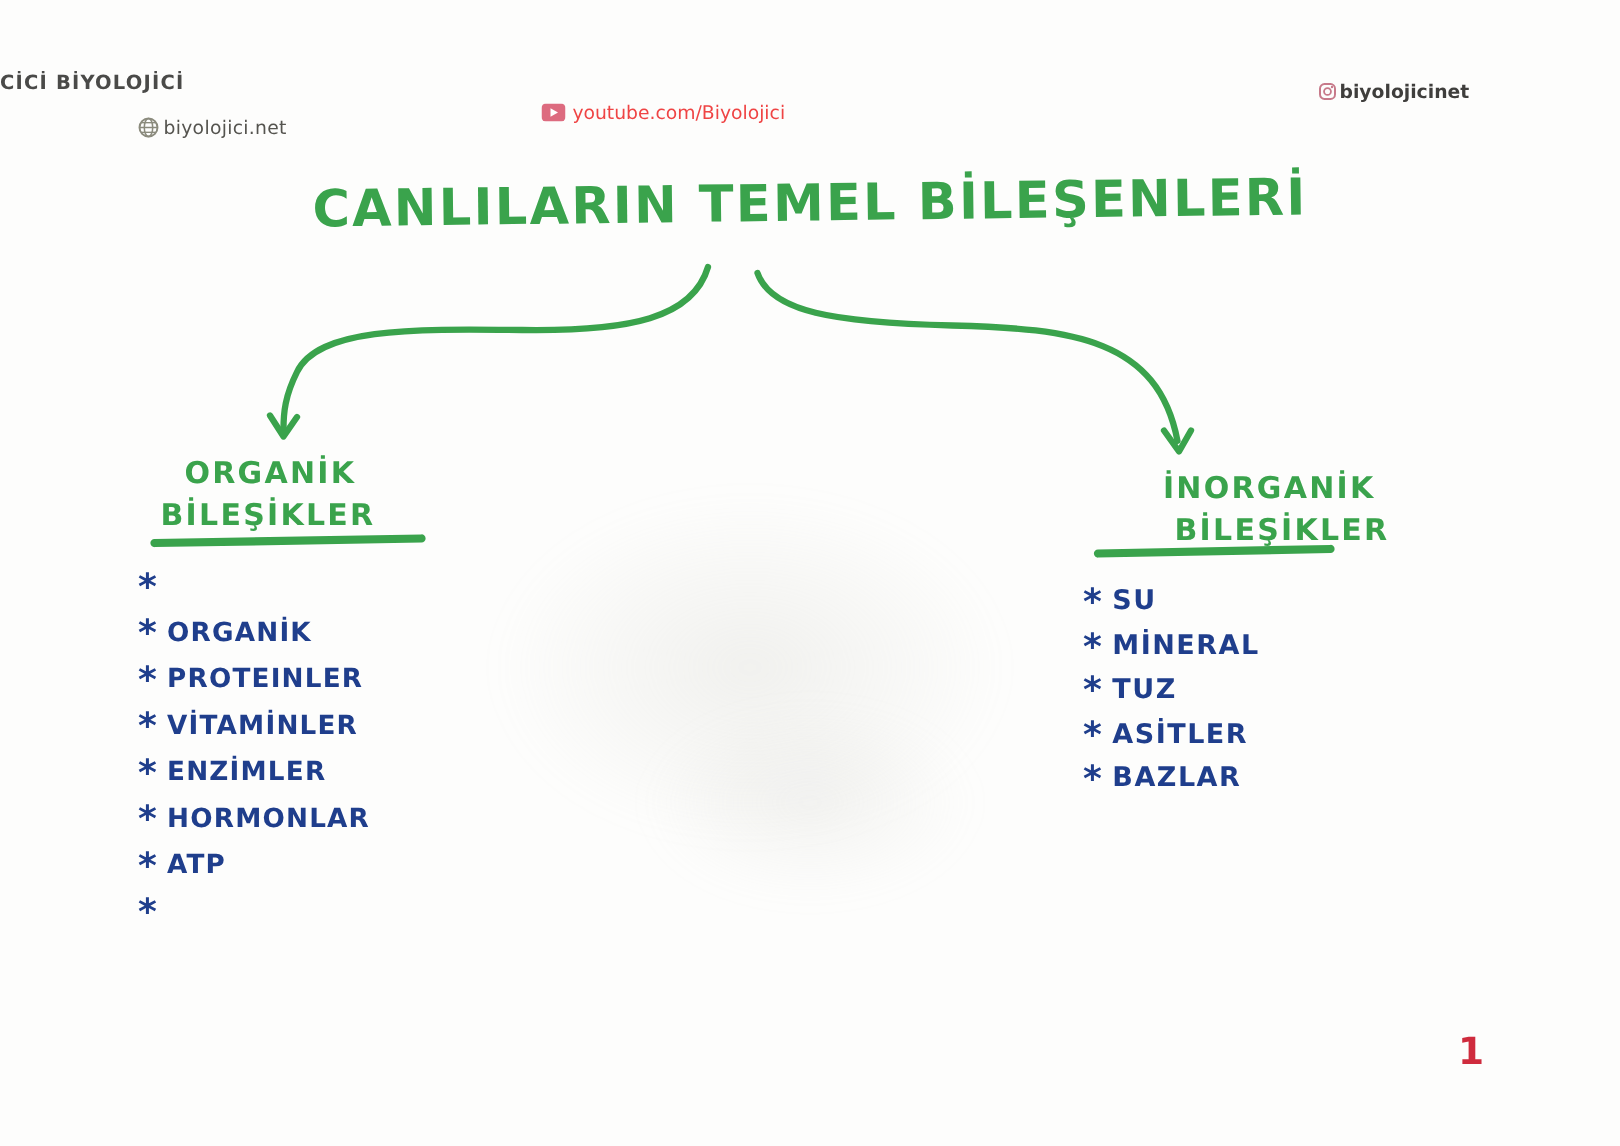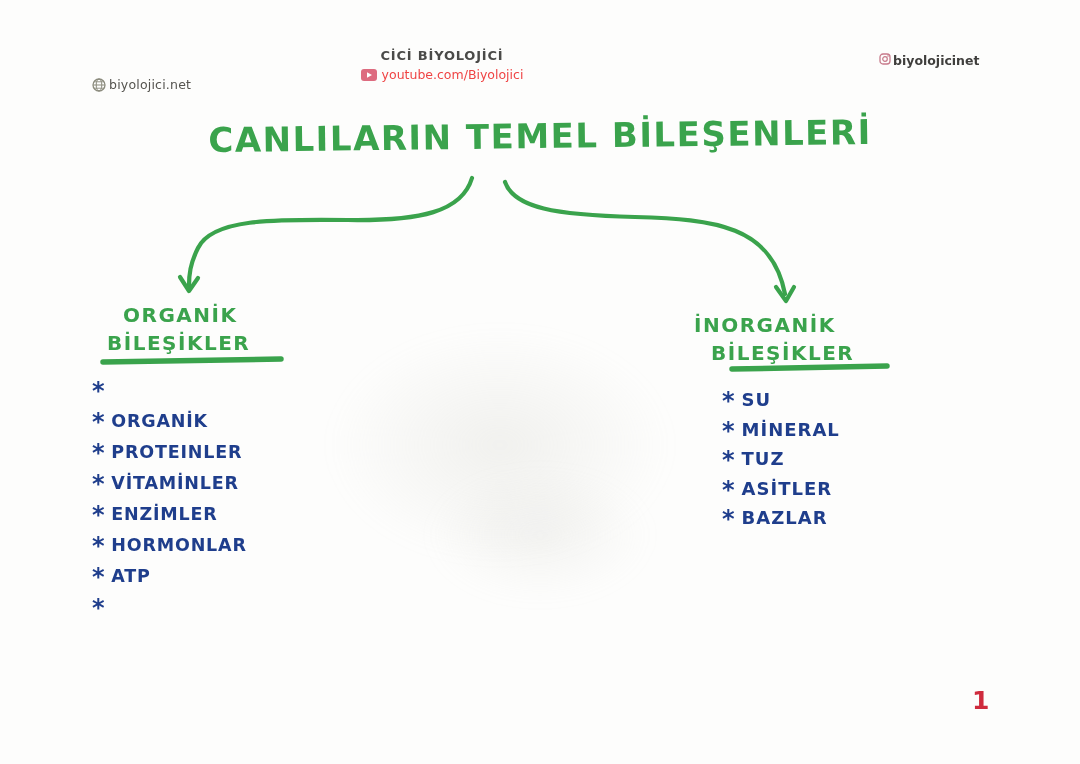--- a/index.html
+++ b/index.html
@@ -8,48 +8,48 @@
     background:#fdfdfc; overflow:hidden;
     font-family:"DejaVu Sans", sans-serif;
   }
   
   .hdr-left {
     position:absolute; left:92px; top:53px;
     display:flex; align-items:center; gap:3px;
     font-size:12.5px; color:#55544f; letter-spacing:0.2px;margin-top:24px;
   }
   .hdr-center {
-    position:absolute; left:0; top:48px; width:884px; text-align:center;
+    position:absolute; left:0; top:48px; width:884px; 
     color:#4a4a48;
   }
   .hdr-channel { font-size:13px; font-weight:600; letter-spacing:0.8px; }
   .hdr-yt-line {
     margin-top:4px; display:flex; align-items:center; justify-content:center; gap:5px;
     font-size:12.5px; color:#ef4444;
   }
   .hdr-right {
     position:absolute; left:879px; top:53px;
-    display:flex; gap:2px;
+    display:flex; align-items:center; gap:2px;
     font-size:12.5px; font-weight:600; color:#3f3e3c;
   }
   .ico { display:inline-block; line-height:0; }
   
   .main-title {
     position:absolute; left:0; top:116px; width:1080px; text-align:center;
     font-size:34px; font-weight:700; color:#3aa34c; letter-spacing:1.5px;
     transform:rotate(-0.7deg);
   }
   
   .branch-heading {
     position:absolute; color:#3aa34c; font-weight:700; font-size:20px;
     letter-spacing:1.5px; line-height:28px;
   }
   .bh-left  { left:107px; top:301px; }
   .bh-left  .l1 { margin-left:16px; }
-  .bh-right { left:694px; top:311px; }
+  .bh-right { left:766px; top:311px;text-align:center; }
   .bh-right .l2 { margin-left:17px; }
   
   .item-list { position:absolute; color:#1f3e8c; font-weight:700; }
   .list-left  { left:92px;  top:374px; font-size:17.5px; letter-spacing:0.8px; }
   .list-right { left:722px; top:384px; font-size:18px;   letter-spacing:1px; }
   .item { display:flex; align-items:baseline; height:31px; }
   .list-right .item { height:29.5px; }
   .bullet { font-size:24px; margin-right:6px; position:relative; top:3px; }
   
   .page-number {

